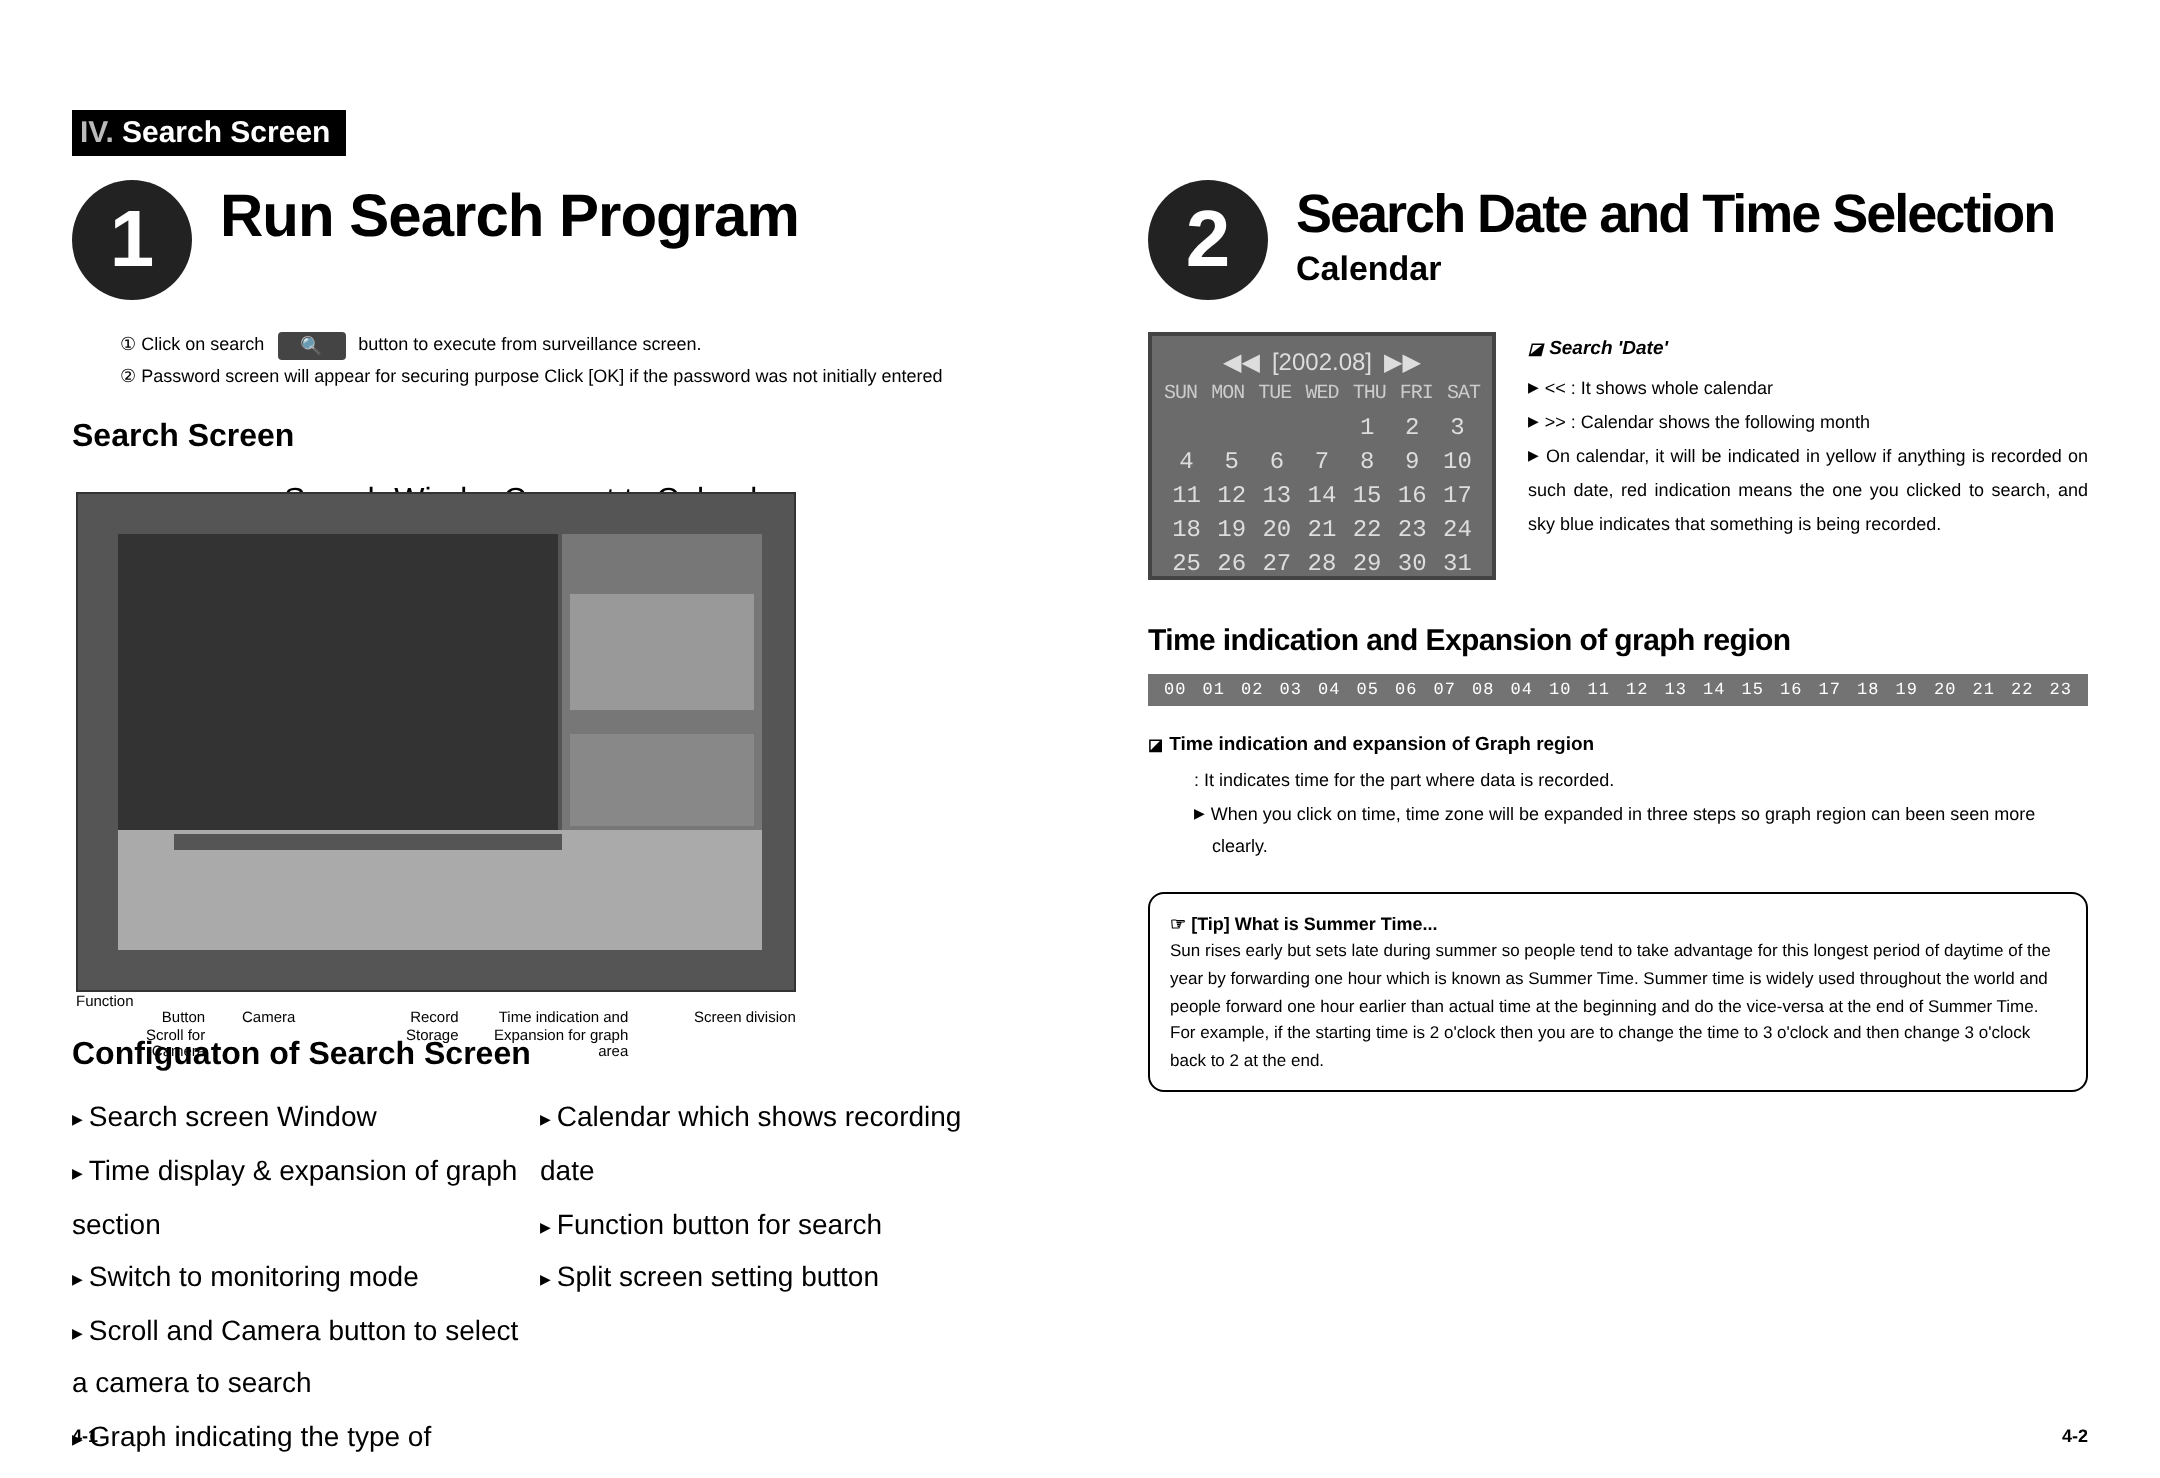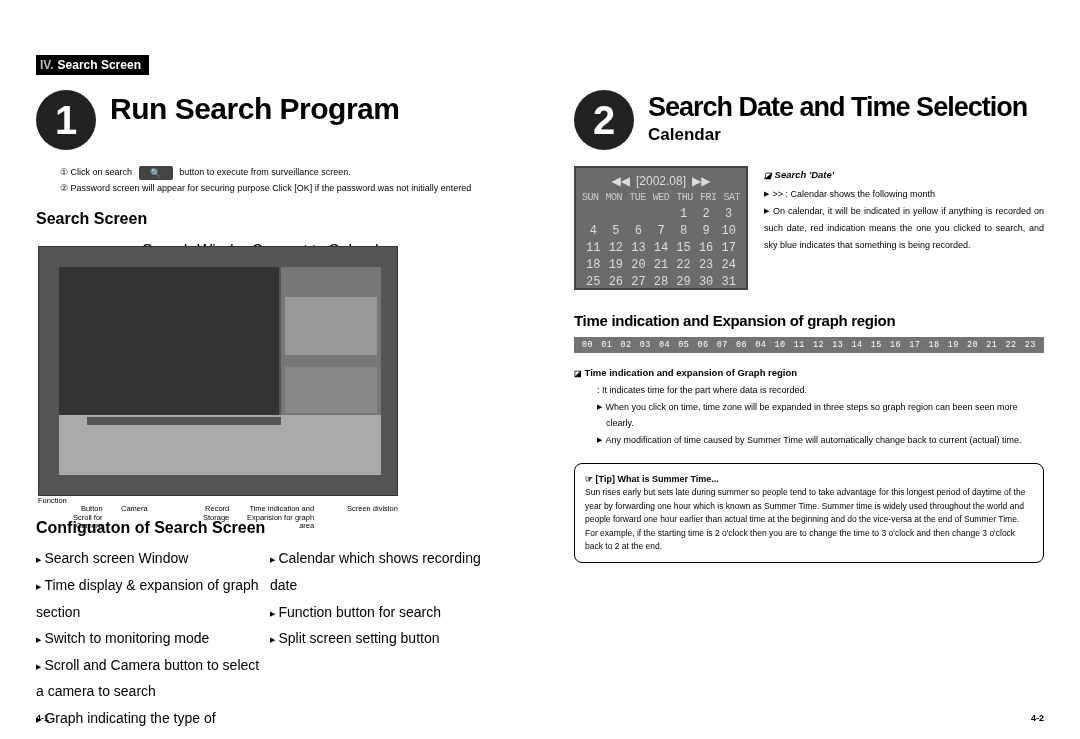--- a/index.html
+++ b/index.html
@@ -22,21 +22,21 @@
     padding: 50px 36px 30px 36px;
   }
   .page-left { border-right: 0; }
   .page-right { padding-left: 34px; }
   .section-tab {
     position: absolute;
     top: 55px;
     left: 36px;
     background: #000;
     color: #fff;
-    font-size: 12px;
+    font-size: 15px;
     padding: 3px 8px 3px 4px;
     font-weight: bold;
     display: flex;
     gap: 4px;
   }
   .section-tab .num { color: #bbb; }
   .big-num-wrap {
     display: flex;
     align-items: flex-start;
     gap: 14px;
@@ -319,20 +319,21 @@
             <span>26</span>
             <span>27</span>
             <span>28</span>
             <span>29</span>
             <span>30</span>
             <span>31</span>
           </div>
       </div>
       <div class="cal-text">
         <span class="shead sqbullet">Search 'Date'</span>
+        <div class="arrow">&lt;&lt; : It shows whole calendar</div>
         <div class="arrow">&gt;&gt; : Calendar shows the following month</div>
         <div class="arrow" style="text-align:justify;">On calendar, it will be indicated in yellow if anything is recorded on such date, red indication means the one you clicked to search, and sky blue indicates that something is being recorded.</div>
       </div>
     </div>
 
     <h2 class="time-title">Time indication and Expansion of graph region</h2>
     <div class="time-bar" id="time-bar">
         <span>00</span>
         <span>01</span>
         <span>02</span>
@@ -356,21 +357,20 @@
         <span>20</span>
         <span>21</span>
         <span>22</span>
         <span>23</span>
       </div>
 
     <span class="time-expl-head sqbullet">Time indication and expansion of Graph region</span>
     <div class="time-expl">
       <div class="li">: It indicates time for the part where data is recorded.</div>
       <div class="li arrow">When you click on time, time zone will be expanded in three steps so graph region can been seen more clearly.</div>
-      <div class="li arrow">Any modification of time caused by Summer Time will automatically change back to current (actual) time.</div>
     </div>
 
     <div class="tip-box">
       <div class="tip-head">☞  [Tip] What is Summer Time...</div>
       <div>Sun rises early but sets late during summer so people tend to take advantage for this longest period of daytime of the year by forwarding one hour which is known as Summer Time. Summer time is widely used throughout the world and people forward one hour earlier than actual time at the beginning and do the vice-versa at the end of Summer Time. For example, if the starting time is 2 o'clock then you are to change the time to 3 o'clock and then change 3 o'clock back to 2 at the end.</div>
     </div>
 
     <div class="page-num">4-2</div>
   </div>
 

